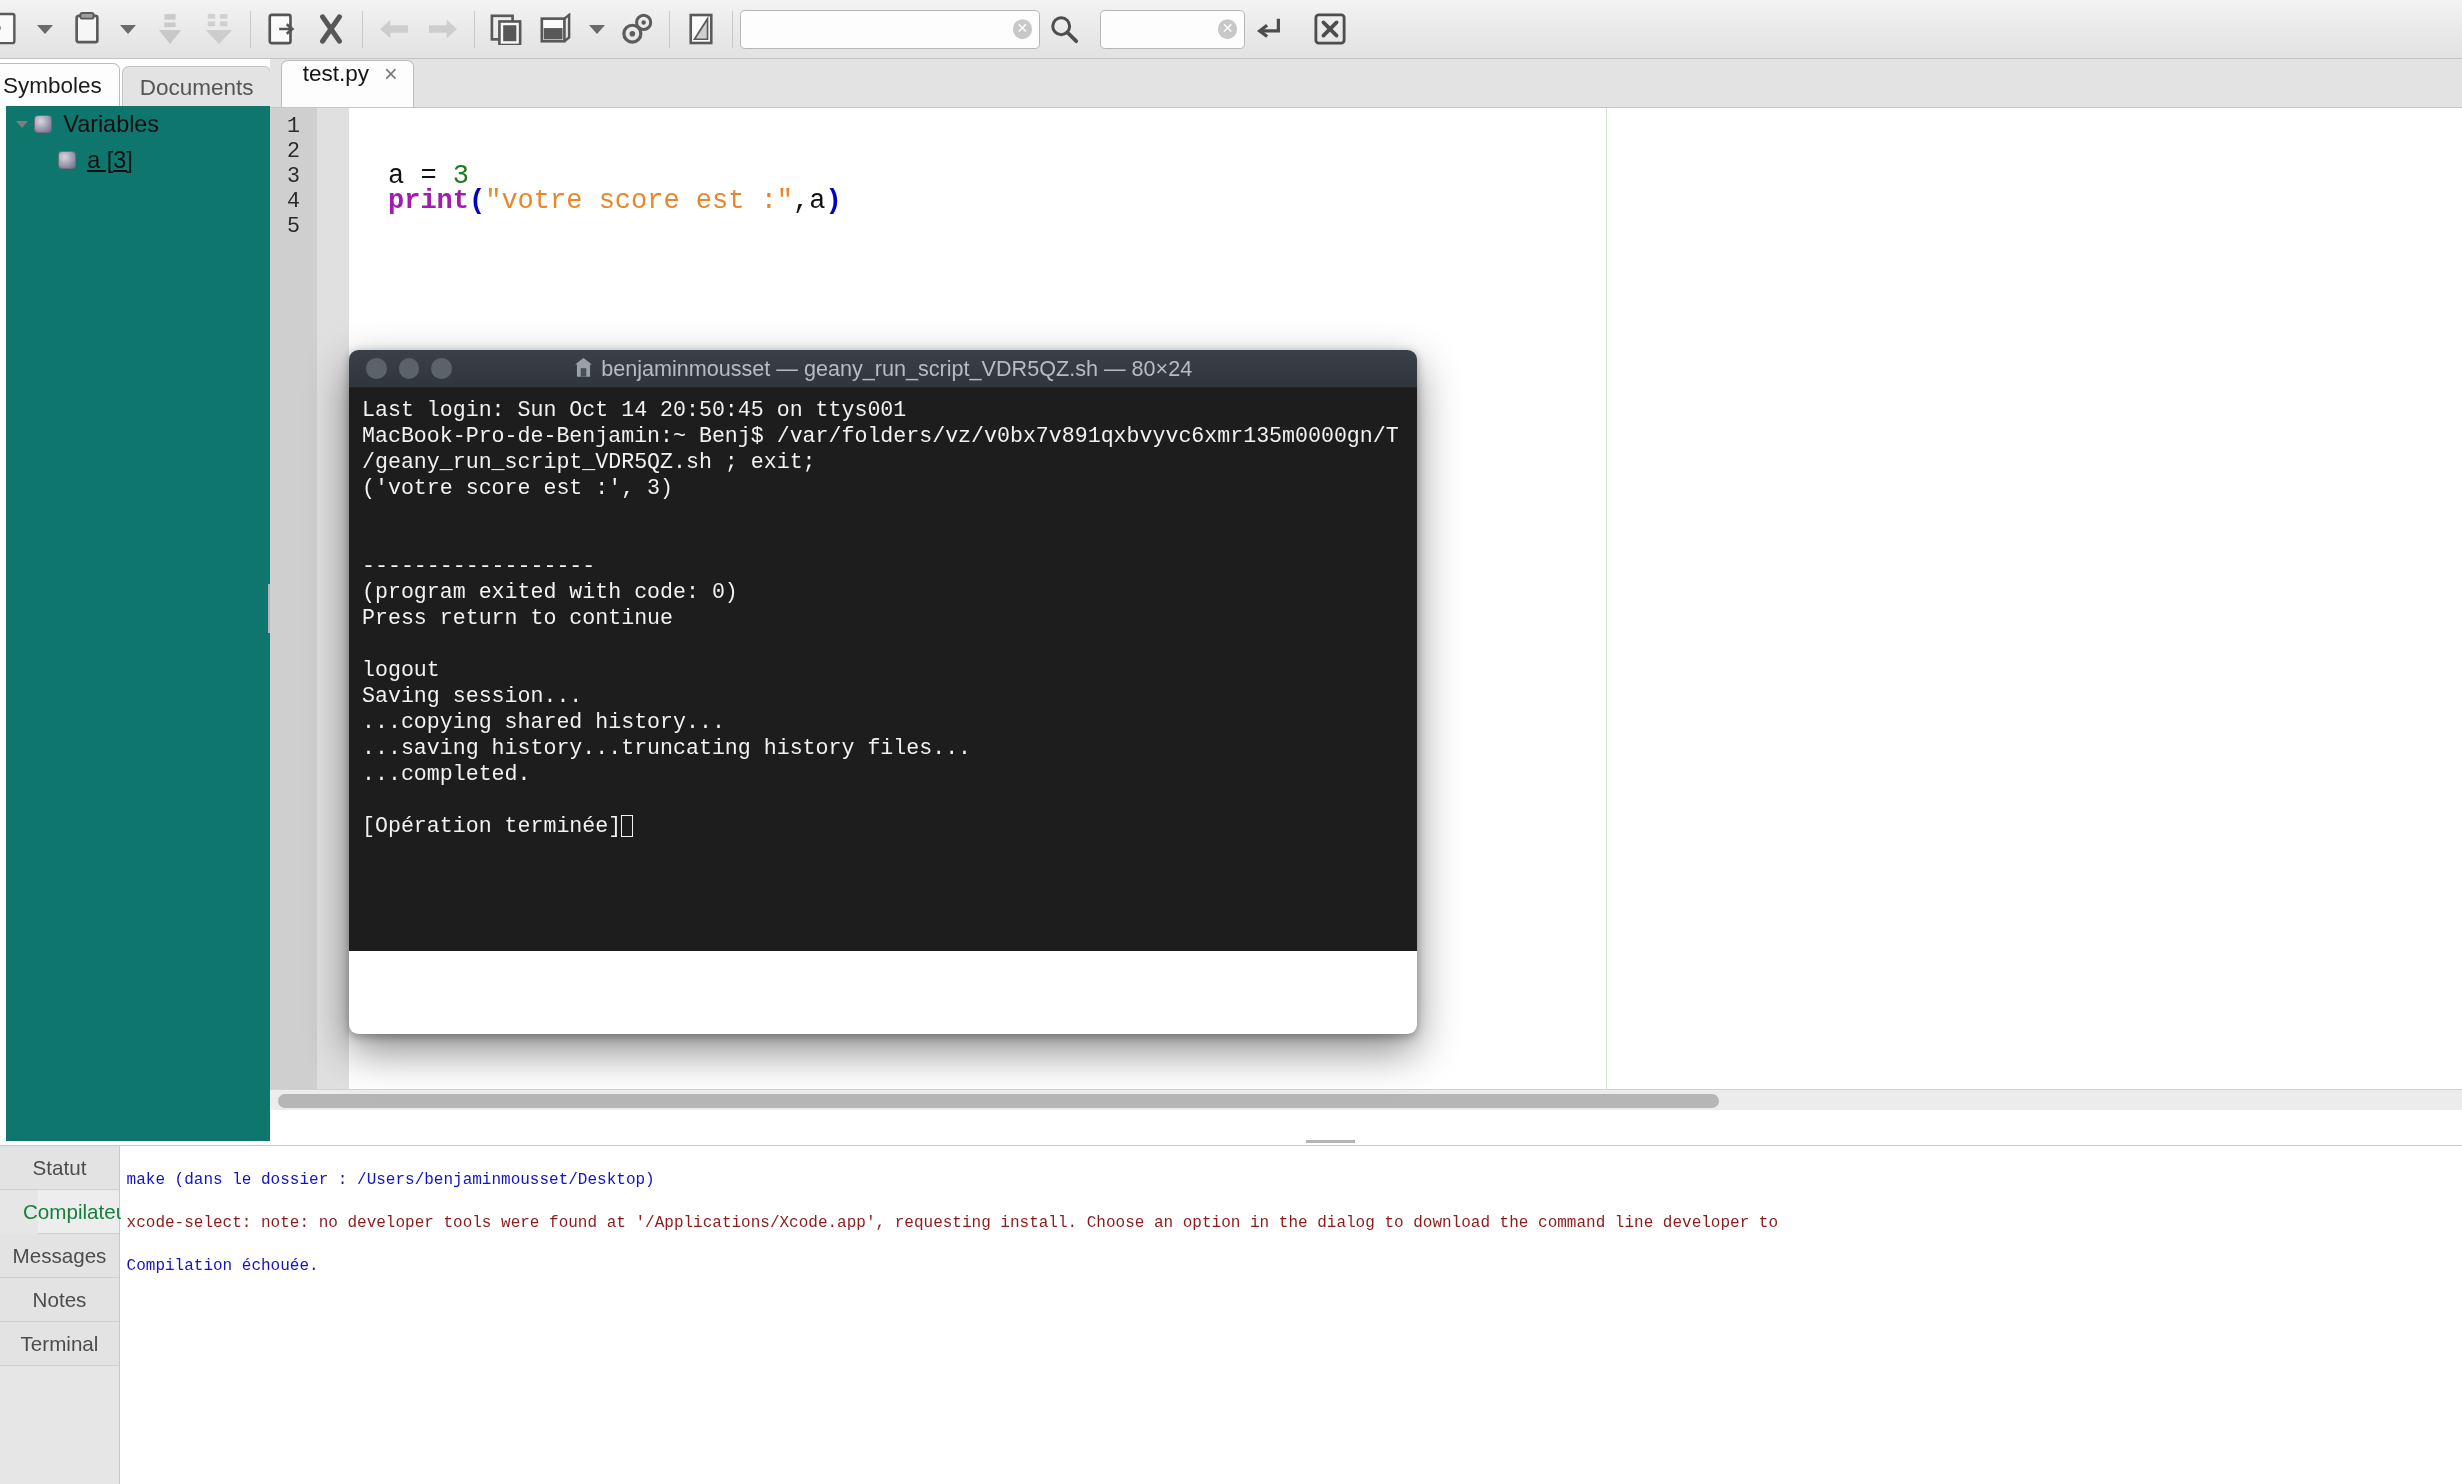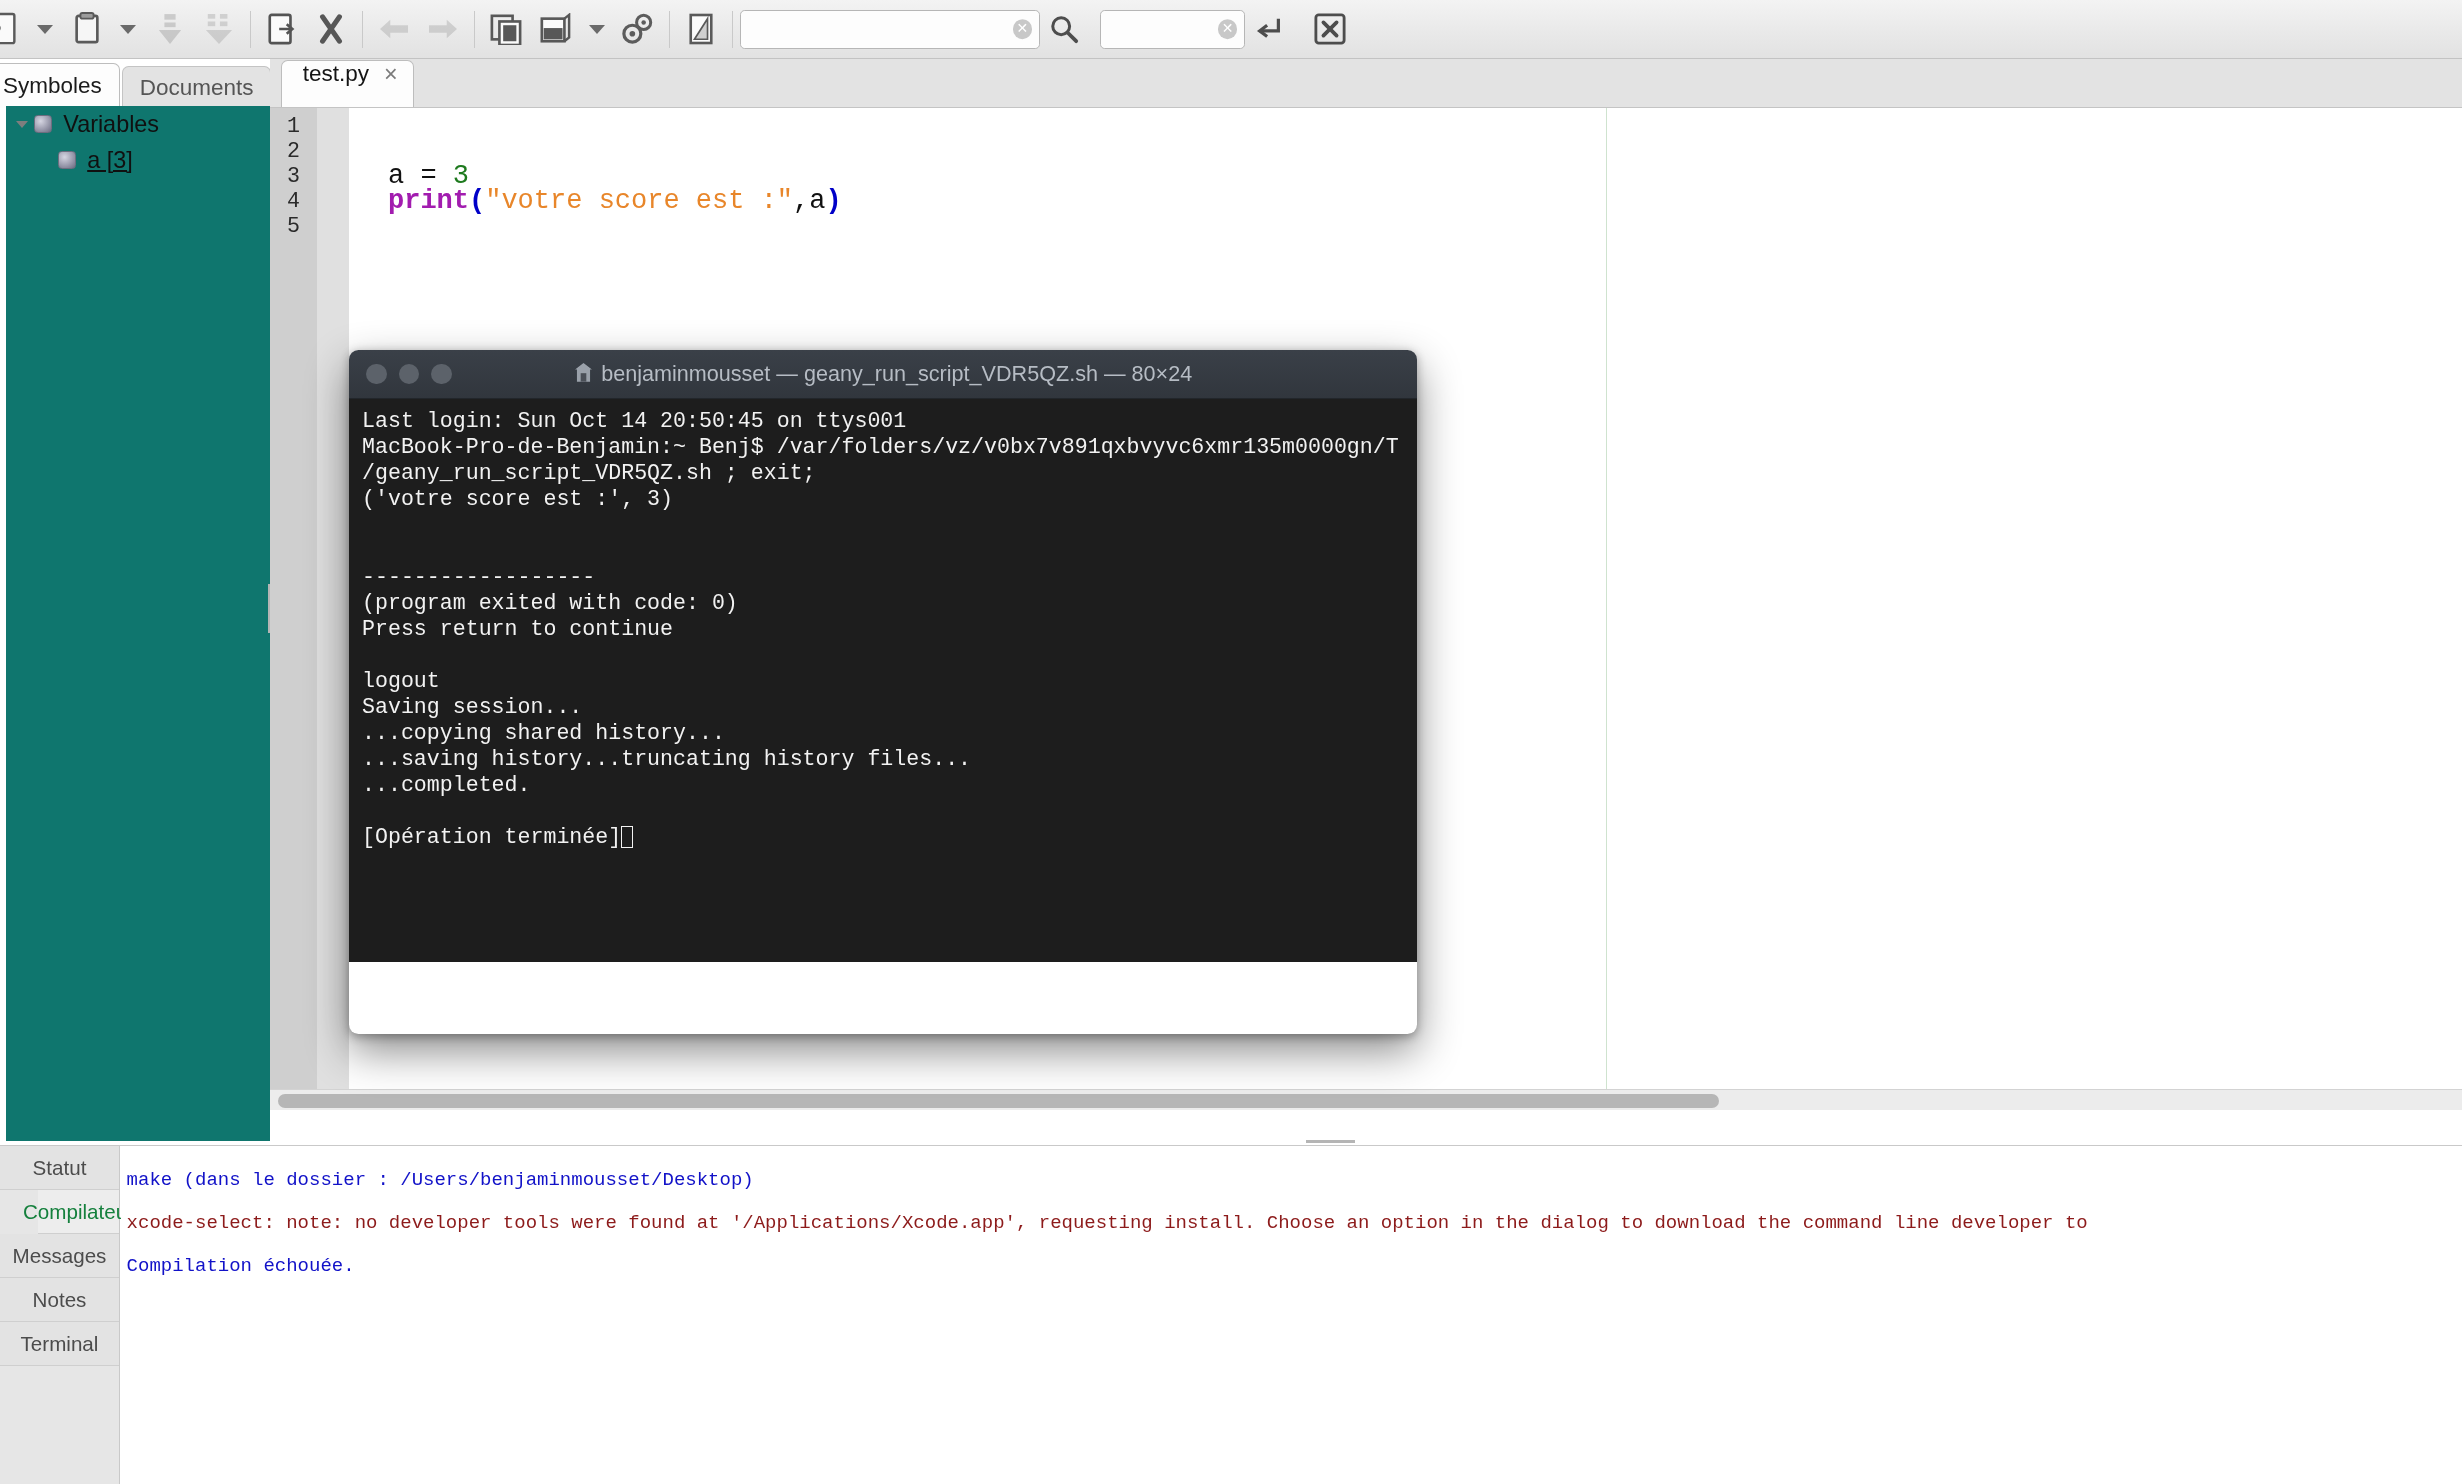--- a/index.html
+++ b/index.html
@@ -112,21 +112,21 @@
   }
   #h-thumb { position: absolute; left: 7.5px; top: 3.7px; width: 1441px; height: 14px; background: #b6b6b6; border-radius: 7.5px; }
 
   
   #term {
     position: absolute; left: 349px; top: 291px; width: 1068px; height: 684px;
     border-radius: 9.4px; overflow: hidden;
     box-shadow: 0 17px 43px rgba(0,0,0,.46), 0 2.8px 9.4px rgba(0,0,0,.3);
   }
   #term-title {
-    height: 49px; background: linear-gradient(to bottom, #3a4048 0%, #31363d 100%);
+    height: 38px; background: linear-gradient(to bottom, #3a4048 0%, #31363d 100%);
     display: flex; align-items: center; position: relative; border-bottom: 0.9px solid #22262b;
   }
   .tl-dots { display: flex; gap: 12px; padding-left: 17px; }
   .tl-dot { width: 20.6px; height: 20.6px; border-radius: 50%; background: #5c626a; }
   #term-title-text {
     position: absolute; left: 0; right: 0; text-align: center;
     font-size: 21.6px; color: #b6bcc4; font-family: "Liberation Sans", sans-serif;
   }
   .term-home-ico { display: inline-block; vertical-align: -2.8px; margin-right: 8.4px; }
   #term-body {
@@ -141,21 +141,21 @@
   #bottom-grip { position: absolute; left: 1306px; top: -8.4px; width: 49px; height: 9.4px; }
   #bottom-grip span { display: block; height: 2.8px; width: 100%; background: #b5b5b5; margin-top: 2.8px; }
   #bottom-tabs { position: absolute; left: 0; top: 0; width: 120px; height: 339px; background: #e6e6e6; border-right: 0.9px solid #c9c9c9; }
   .bt-tab {
     height: 44px; display: flex; align-items: center; justify-content: center;
     font-size: 20.6px; color: #4c4c4c; background: #e3e3e3; border-bottom: 0.9px solid #cfcfcf;
   }
   .bt-tab.active { background: #ededed; color: #15803d; margin-left: 38px; }
   #bottom-log {
     position: absolute; left: 121px; top: 0; width: 2342px; height: 339px; background: #fff;
-    padding: 13px 0 0 5.6px; font-family: "Liberation Mono", monospace; font-size: 19px; line-height: 43px;
+    padding: 13px 0 0 5.6px; font-family: "Liberation Mono", monospace; font-size: 16px; line-height: 43px;
     white-space: pre; overflow: hidden;
   }
   .log-blue { color: #1212c8; }
   .log-red  { color: #8d1b1b; }
 </style>
 </head>
 <body>
 
 <div id="toolbar">
   <div class="tb-btn" style="margin-left:-20.6px;">

